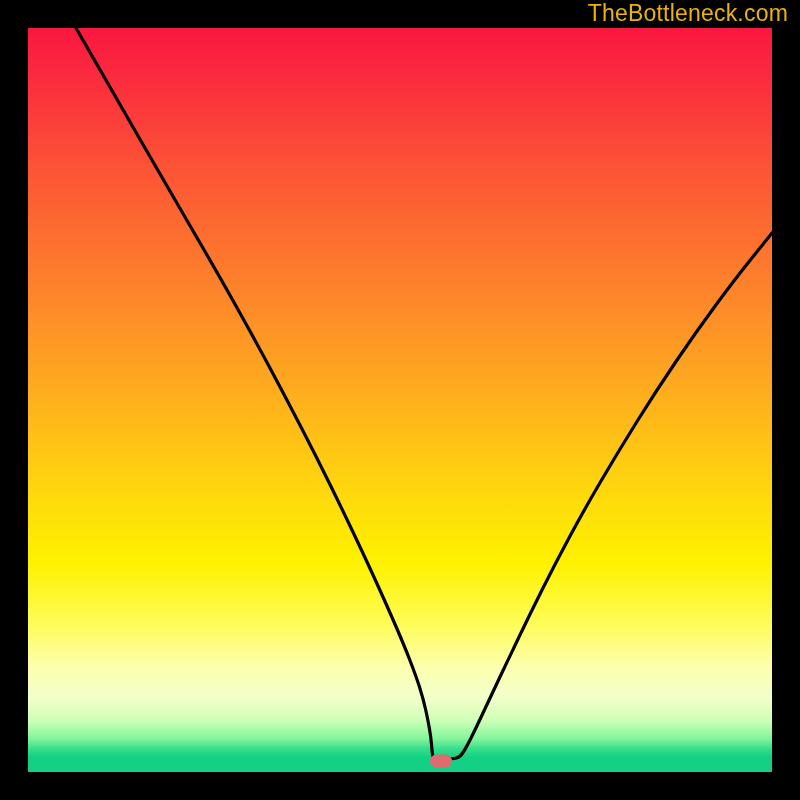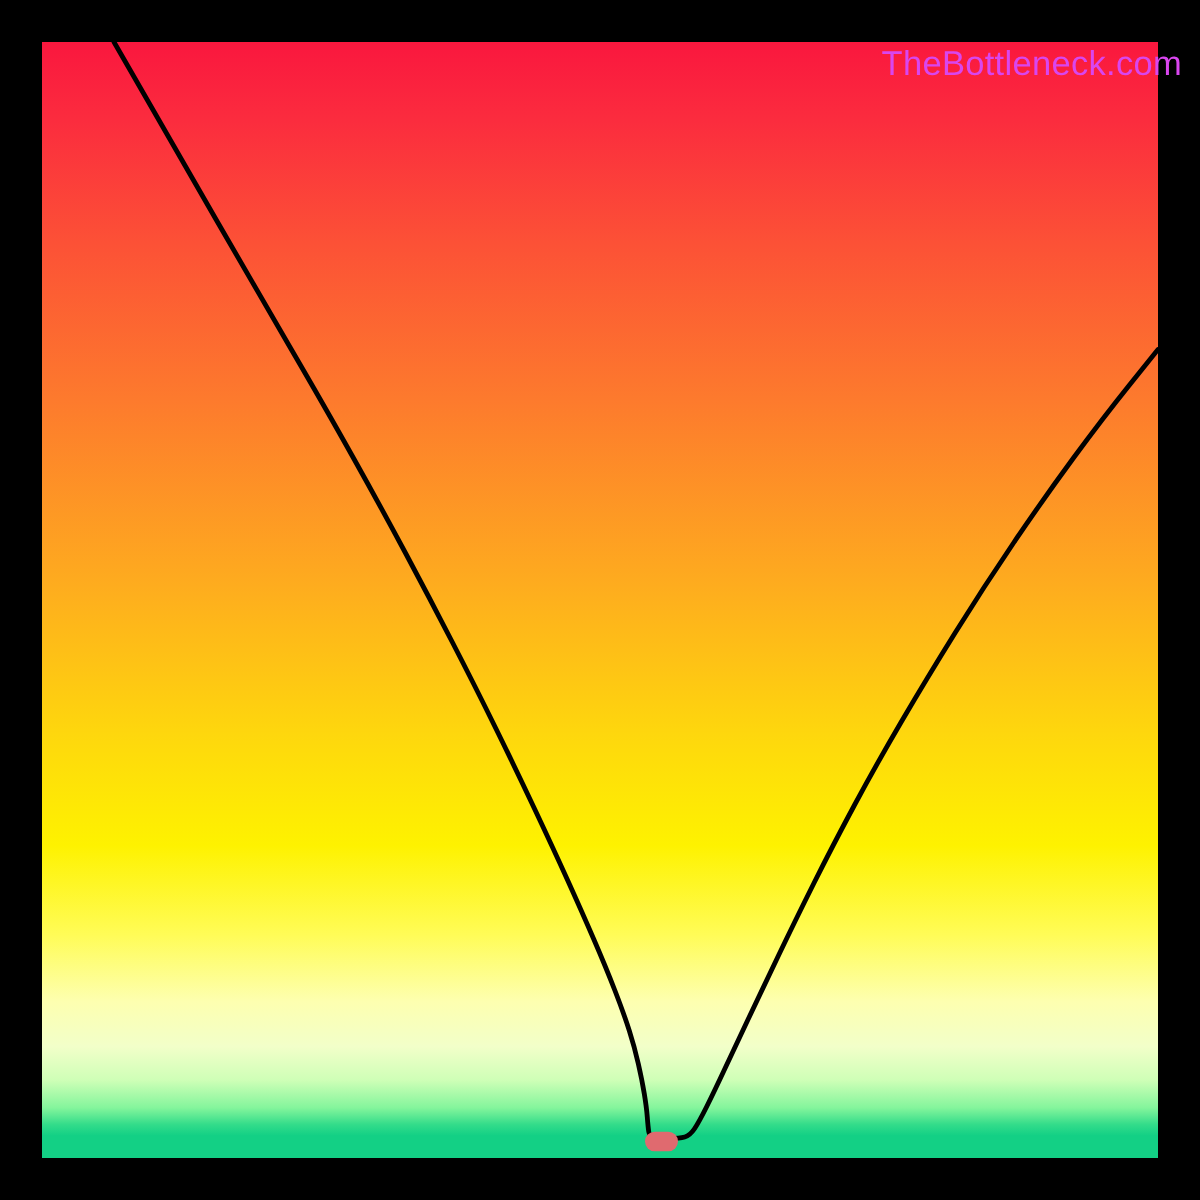--- a/index.html
+++ b/index.html
@@ -14,27 +14,26 @@
   .stage {
     position: relative;
     width: 800px;
     height: 800px;
     background: #000;
   }
   .watermark {
     position: absolute;
     top: 0;
     right: 12px;
-    color: #d946ef;
+    color: #eab308;
     font-size: 23px;
     font-weight: 400;
     letter-spacing: 0.2px;
     z-index: 5;
     user-select: none;
-    margin-top: 29px;
   }
   
   .plot {
     position: absolute;
     left: 28px;
     top: 28px;
     width: 744px;   
     height: 744px;  
     overflow: hidden;
   }

